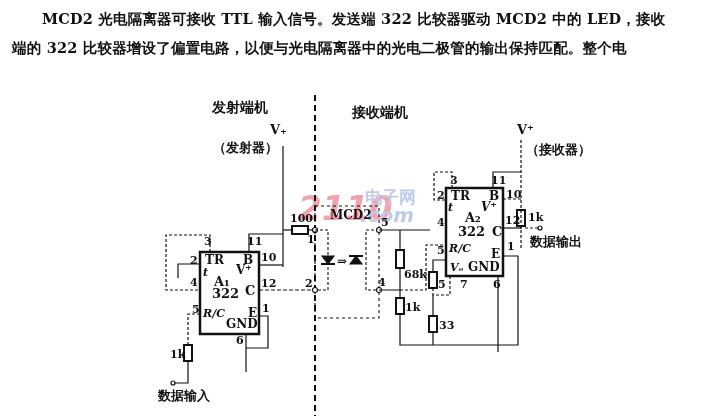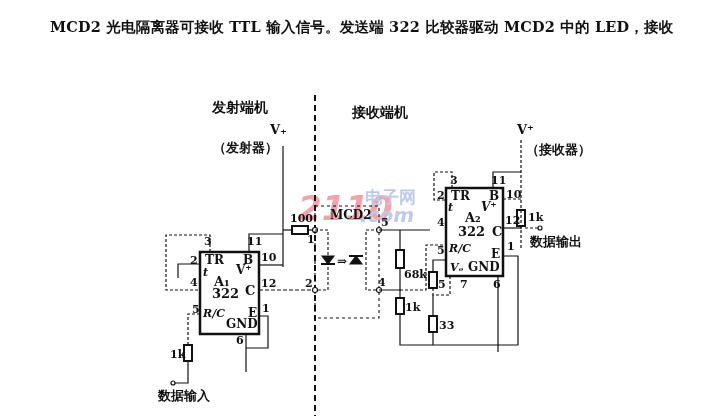--- a/index.html
+++ b/index.html
@@ -1,31 +1,32 @@
 <!DOCTYPE html>
 <html><head>
 <meta charset="utf-8">
 <style>
   html, body { margin:0; padding:0; background:#ffffff; }
   body { width:715px; height:416px; position:relative; overflow:hidden;
          font-family:"DejaVu Serif", serif; color:#111; }
   .para { position:absolute; left:8px; top:2px; width:705px;
           font-size:14.5px; line-height:25px; font-weight:bold; letter-spacing:0.2px; }
-  .para p { margin:12px; }
+  .para p { margin:4px; }
   .indent { text-indent:30px; }
   svg { position:absolute; left:0; top:0; }
   .lbl { font-family:"DejaVu Serif", serif; font-weight:bold; fill:#111; }
   .cn { font-family:"DejaVu Sans", sans-serif; font-weight:bold; fill:#111; }
   .wm { font-family:"DejaVu Sans", sans-serif; font-weight:bold; }
 </style>
 </head>
 <body>
 
 <div class="para">
   <p class="indent">MCD2 光电隔离器可接收 TTL 输入信号。发送端 322 比较器驱动 MCD2 中的 LED，接收</p>
+  <p>端的 322 比较器增设了偏置电路，以便与光电隔离器中的光电二极管的输出保持匹配。整个电</p>
 </div>
 
 <svg width="715" height="416" viewBox="0 0 715 416">
 
   <g opacity="0.55">
     <text class="wm" x="298" y="220" font-size="34" fill="#e85a6a" font-style="italic">2110</text>
     <text class="wm" x="365" y="203" font-size="17" fill="#8aa0d8">电子网</text>
     <text class="wm" x="360" y="222" font-size="20" fill="#8aa0d8" font-style="italic">.com</text>
   </g>
 

